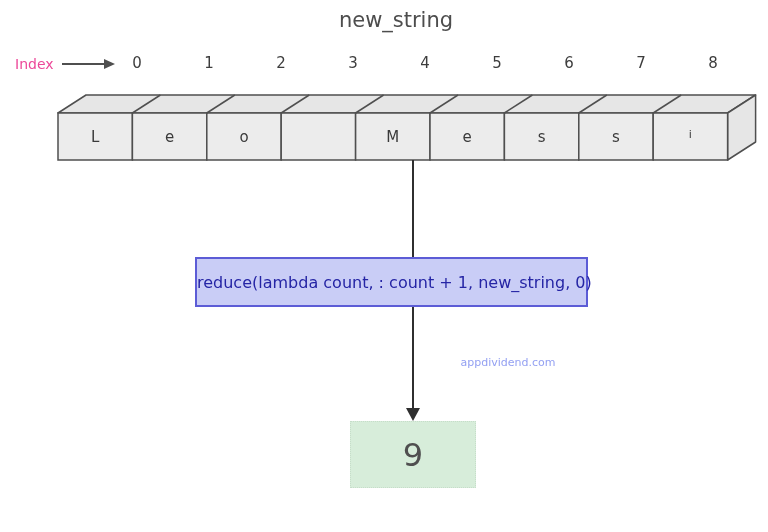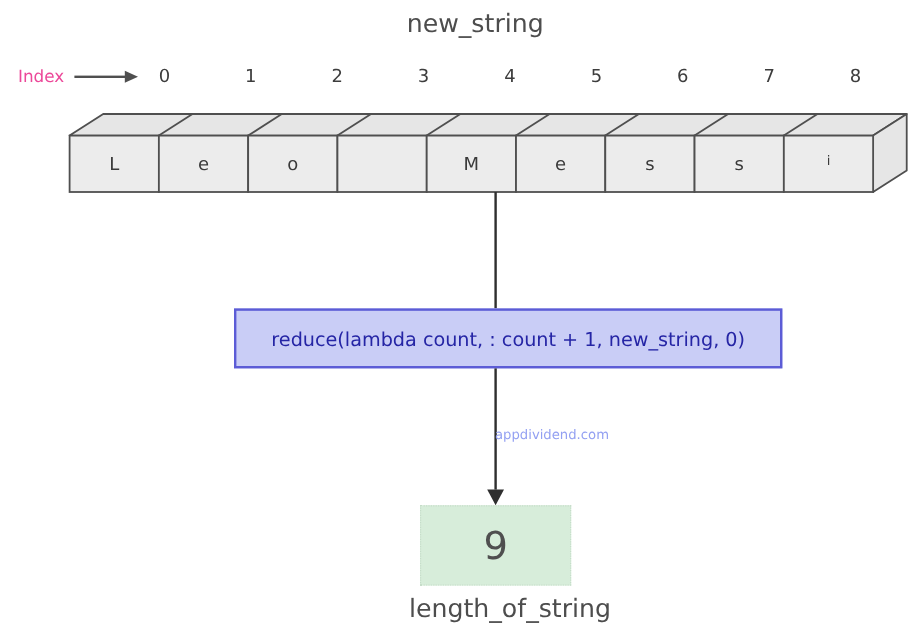--- a/index.html
+++ b/index.html
@@ -49,32 +49,32 @@
   .line{position:absolute;width:2px;background:var(--arrow);}
   .line1{left:412px;top:160px;height:97px;}
   .line2{left:412px;top:307px;height:101px;}
   .arrowhead{
     position:absolute;left:406px;top:408px;width:0;height:0;
     border-left:7px solid transparent;border-right:7px solid transparent;
     border-top:13px solid var(--arrow);
   }
 
   .reduce-box{
-    position:absolute;left:195px;top:257px;width:457px;height:50px;
+    position:absolute;left:195px;top:257px;width:393px;height:50px;
     box-sizing:border-box;
     background:var(--reduce-box-bg);
     border:2px solid var(--reduce-box-border);
-    display:flex;align-items:center;justify-content:center;
+    display:flex;align-items:center;justify-content:flex-start;
   }
   .reduce-box span{
     font-size:16px;color:var(--reduce-box-text);white-space:nowrap;
   }
 
   .watermark{
-    position:absolute;left:460px;top:356px;transform:translateX(-50%);
+    position:absolute;left:508px;top:356px;transform:translateX(-50%);
     font-size:11px;color:var(--watermark);white-space:nowrap;
   }
 
   .result-box{
     position:absolute;left:350px;top:421px;width:126px;height:67px;
     box-sizing:border-box;
     background:var(--result-box-bg);
     border:1px dotted #c6ddc9;
     display:flex;align-items:center;justify-content:center;
   }
@@ -145,15 +145,14 @@
   </div>
 
   <div class="line line2"></div>
   <div class="arrowhead"></div>
 
   <div class="watermark">appdividend.com</div>
 
   <div class="result-box">
     <span>9</span>
   </div>
-  <div class="result-label">length_of_string</div>
 
 </div>
 
 </body></html>

